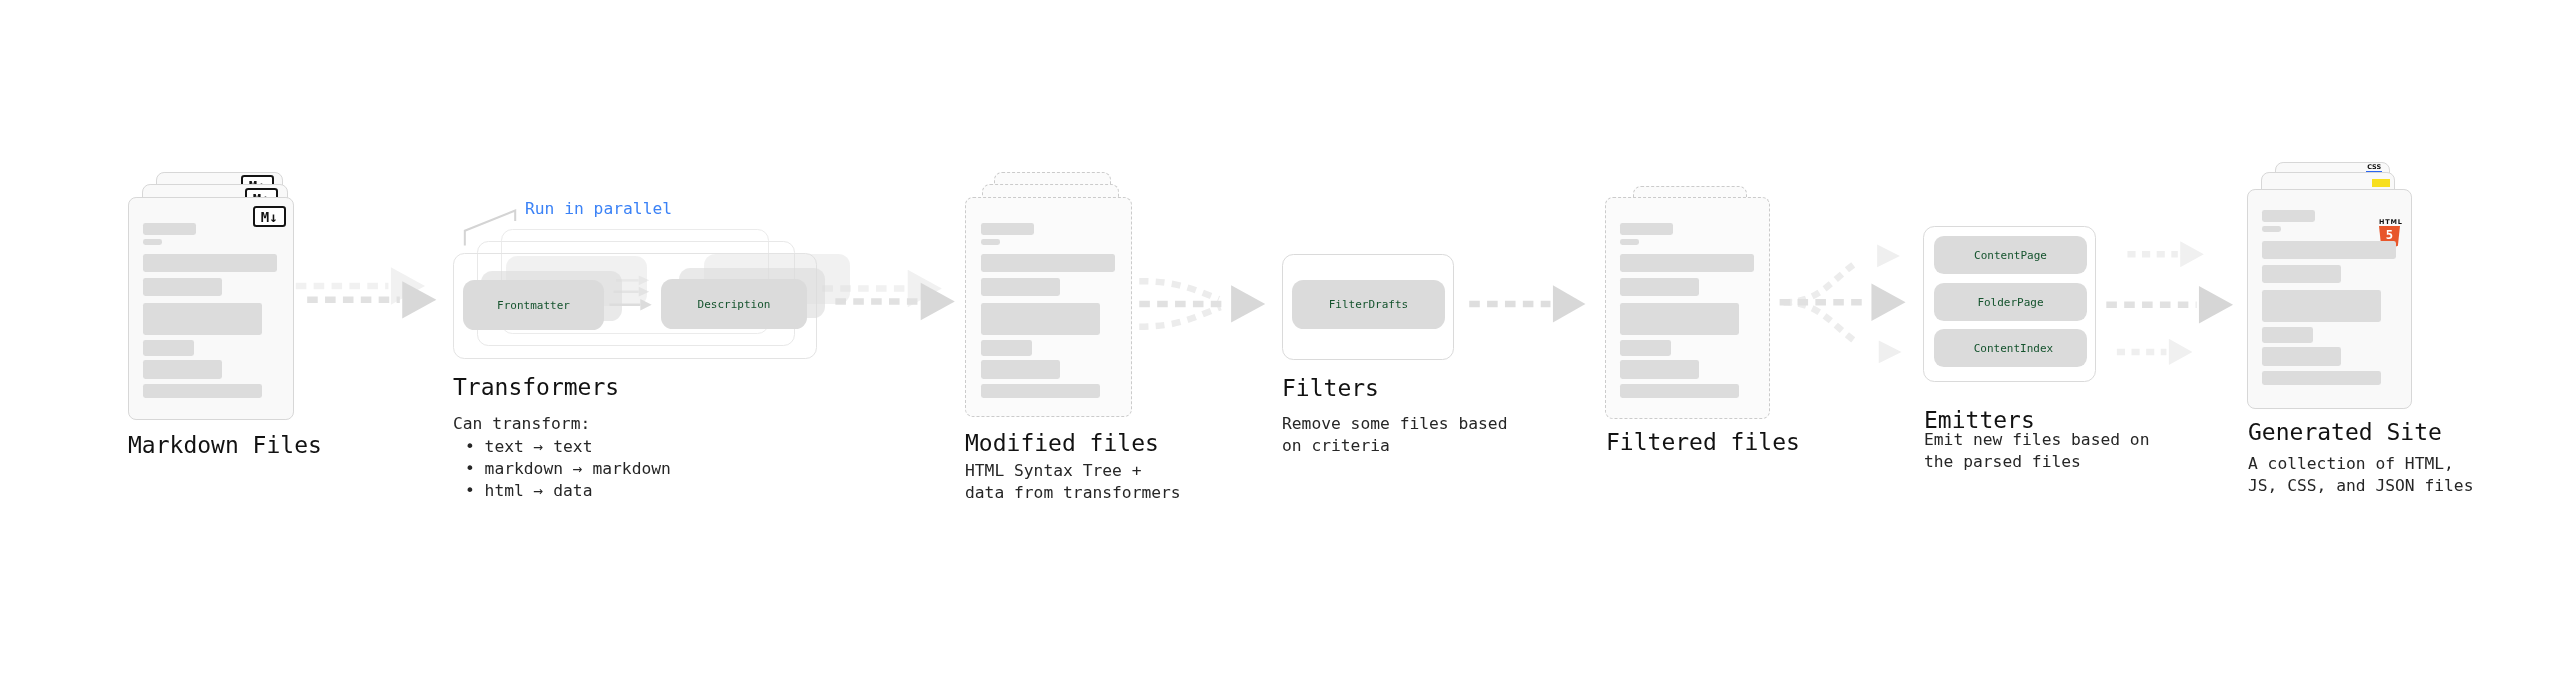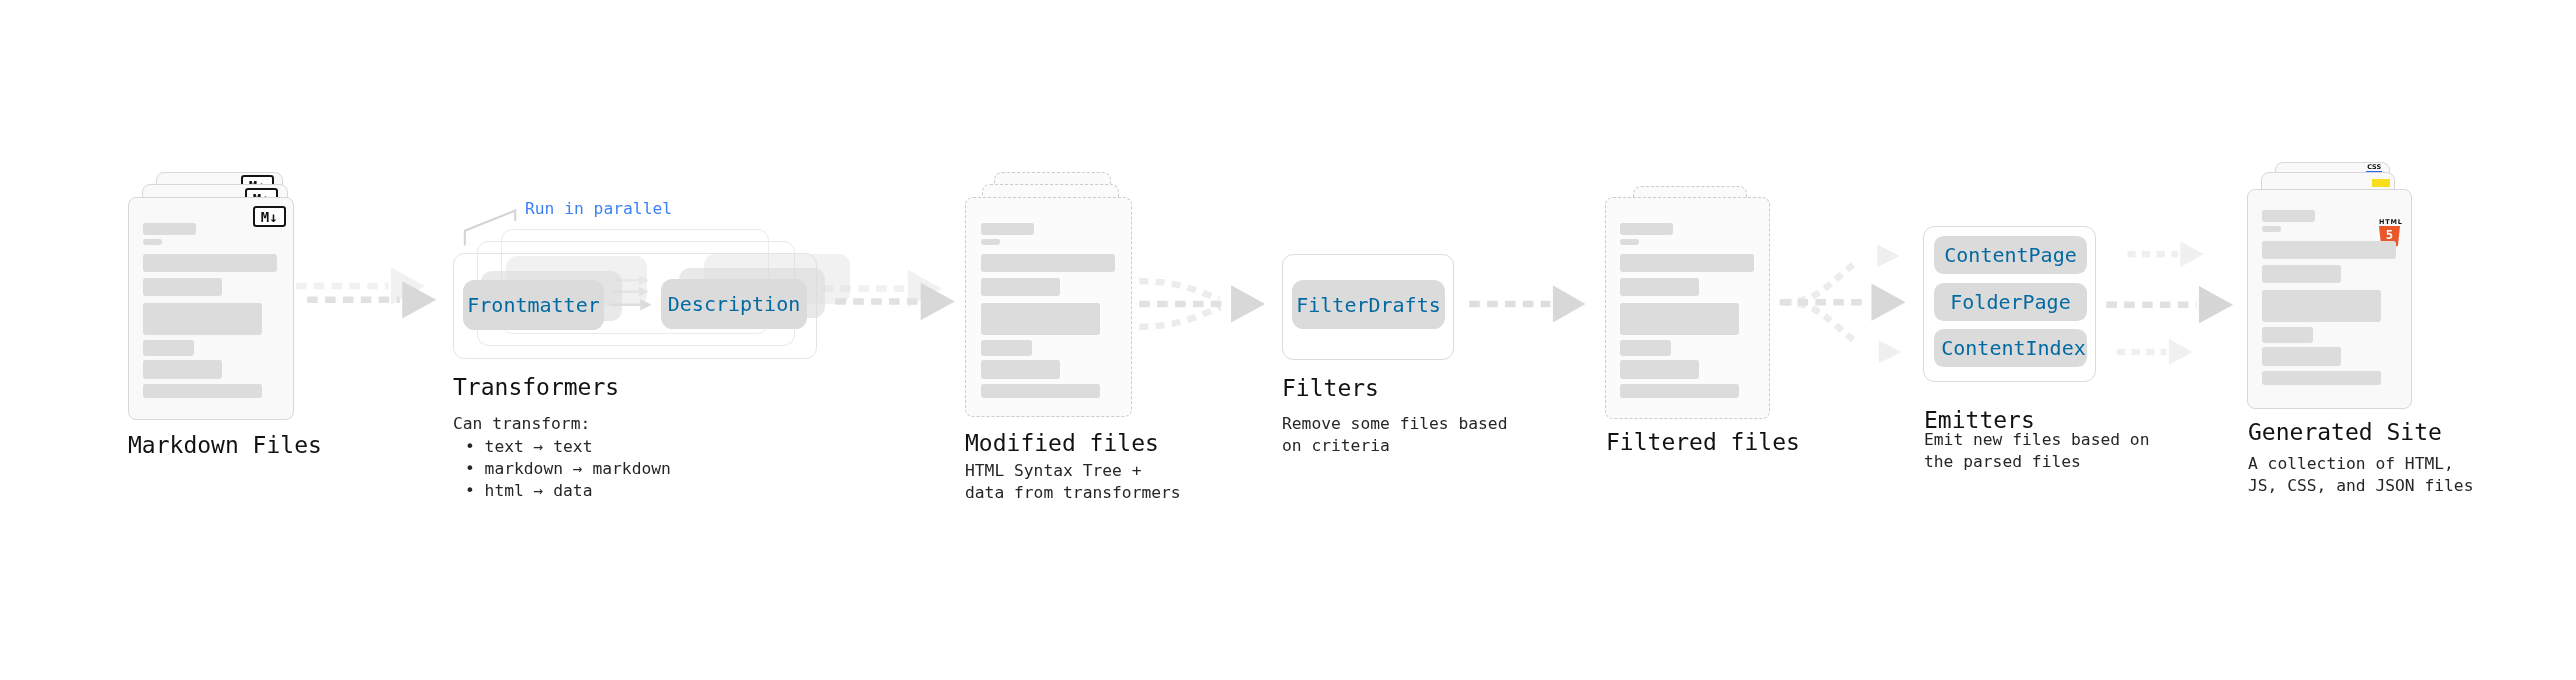--- a/index.html
+++ b/index.html
@@ -14,21 +14,21 @@
   .bar{background:#dcdcdc;border-radius:2.4px;}
   
   .md-icon{position:absolute;width:32.5px;height:21px;background:#fff;border:2.4px solid #141414;border-radius:3.3px;
     display:flex;align-items:center;justify-content:center;font-weight:bold;font-size:14px;color:#141414;box-sizing:border-box;line-height:1;}
   
   .nest{position:absolute;background:transparent;border:1.6px solid #e3e3e3;border-radius:11.4px;box-sizing:border-box;}
   
   .group-box{position:absolute;background:#ffffff;border:1.6px solid #dadada;border-radius:11.4px;box-sizing:border-box;}
   
   .pill{position:absolute;background:#dbdbdb;border-radius:11.4px;display:flex;align-items:center;justify-content:center;
-    font-size:20px;color:#0369a1;box-sizing:border-box;}
+    font-size:11px;color:#14532d;box-sizing:border-box;}
   .pill.shadow1{opacity:.62;}
   .pill.shadow2{opacity:.40;}
   
   .title{position:absolute;font-size:23px;color:#121212;white-space:nowrap;}
   .desc{position:absolute;font-size:16.3px;line-height:22px;color:#262626;white-space:pre-line;}
   .note{position:absolute;font-size:16.3px;color:#3b82f6;white-space:nowrap;}
   .bullets{position:absolute;font-size:16.3px;line-height:22px;color:#262626;}
   .bullet{white-space:nowrap;}
   .bullet::before{content:"• ";}
   

